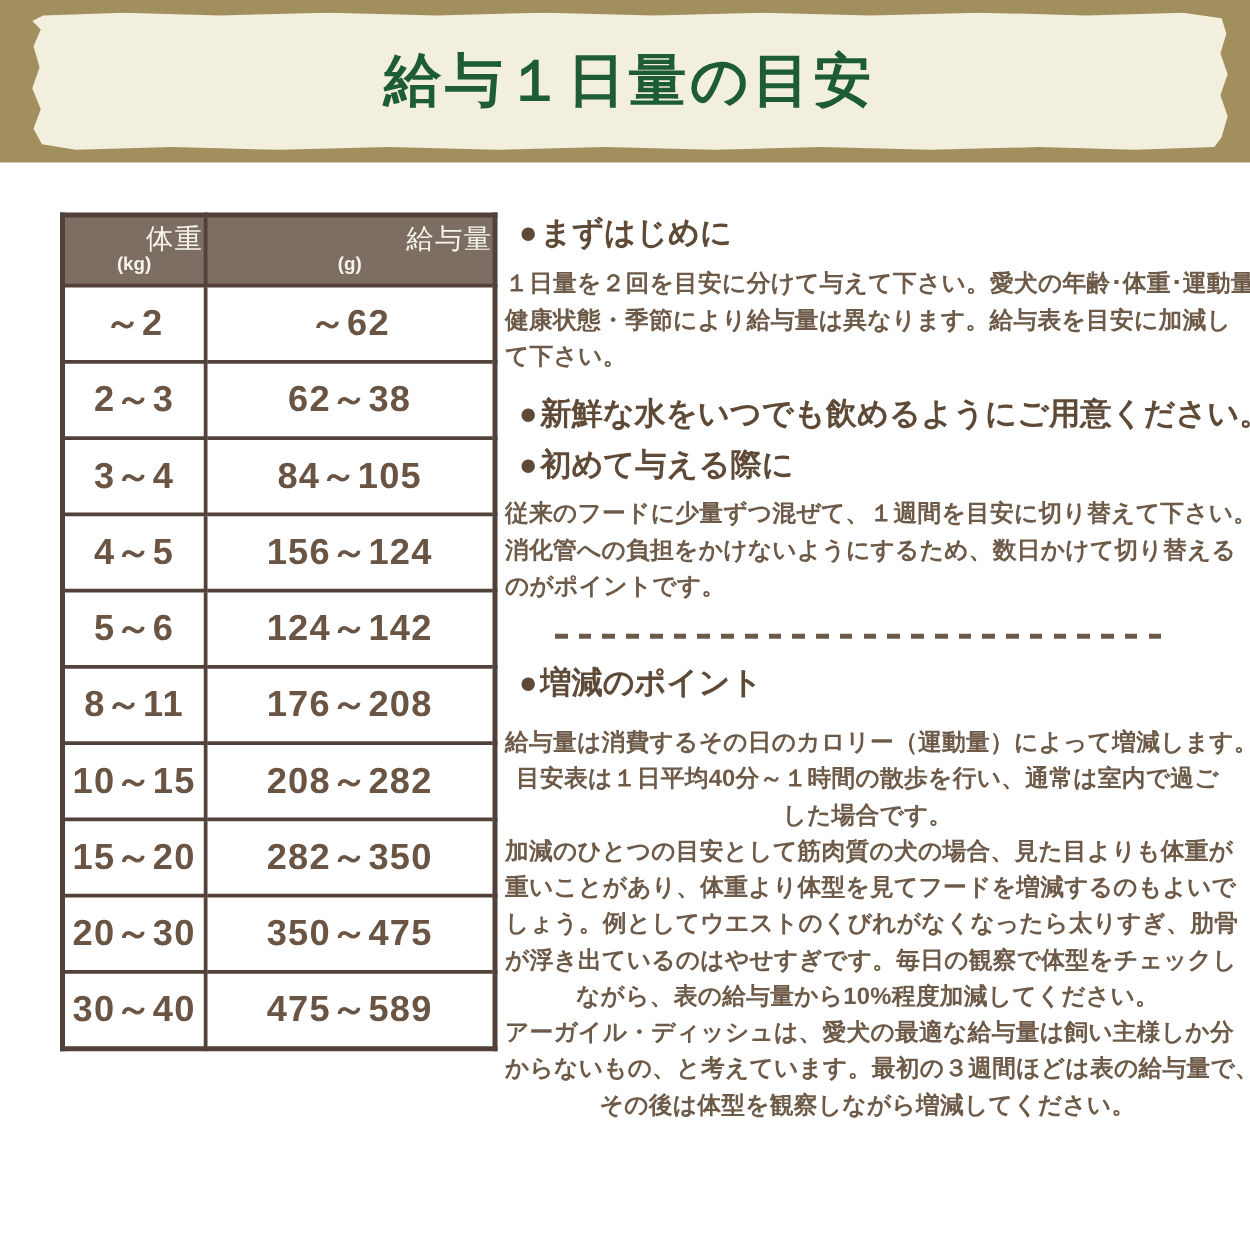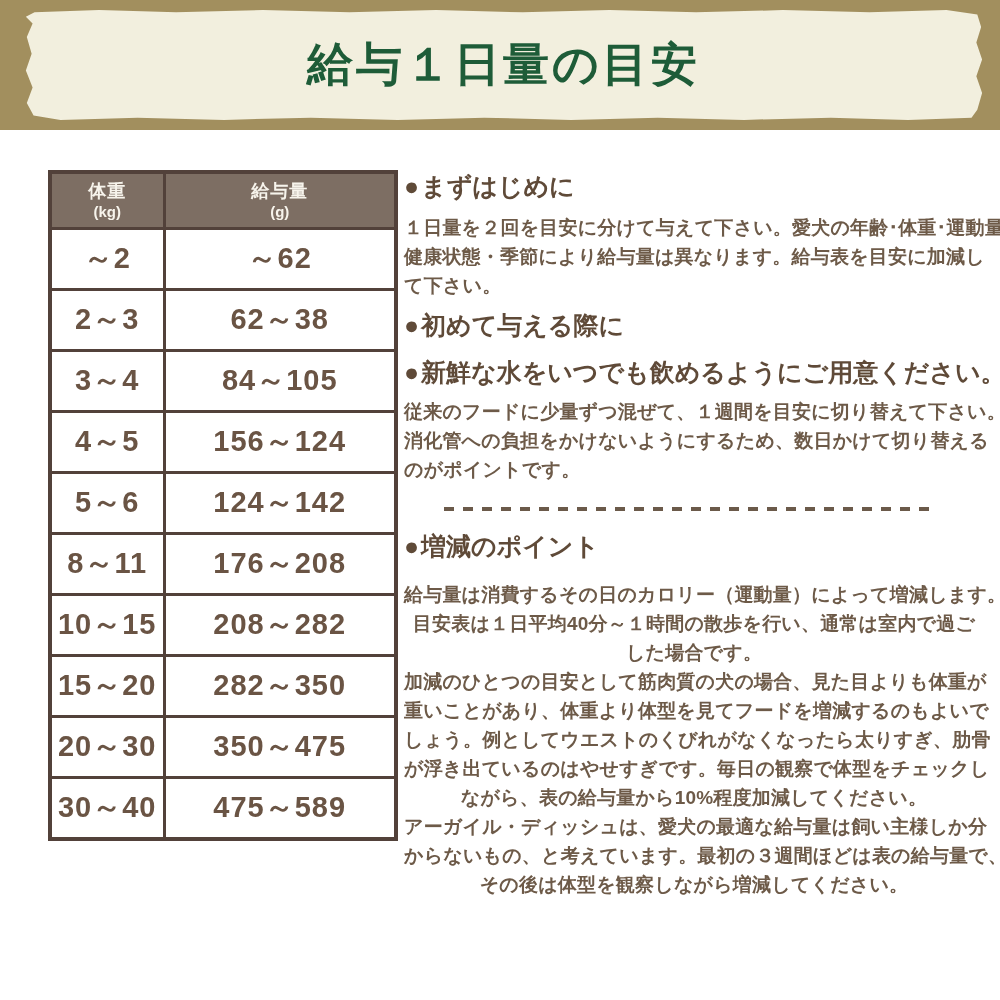--- a/index.html
+++ b/index.html
@@ -54,21 +54,21 @@
     background: #ffffff;
   }
   .feeding-table col.c-weight { width: 114px; }
   .feeding-table th {
     background: #7d6e63;
     border: 3px solid #52413a;
     color: #f7f4ec;
     padding: 5px 0 7px;
     vertical-align: middle;
   }
-  .th-label { display: block; font-size: 18px; font-weight: bold; line-height: 24px; letter-spacing: 1px; }
+  .th-label { display: block; font-size: 22px; font-weight: normal; line-height: 24px; letter-spacing: 1px; text-align: right; }
   .th-unit  { display: block; font-size: 15px; font-weight: bold; line-height: 17px; }
   .feeding-table td {
     border: 3px solid #52413a;
     height: 61px;
     text-align: center;
     vertical-align: middle;
     font-size: 29px;
     font-weight: bold;
     color: #6a5444;
     letter-spacing: 1px;
@@ -81,20 +81,21 @@
     top: 40px;
     width: 580px;
     color: #6d5a48;
   }
   .heading {
     font-size: 25px;
     font-weight: bold;
     color: #5f4a38;
     line-height: 32px;
     white-space: nowrap;
+    margin-left: 11px;
   }
   .bullet { margin-right: 2px; }
   .body {
     font-size: 19px;
     font-weight: bold;
     color: #6d5a48;
     line-height: 29px;
     white-space: pre;
     letter-spacing: 0.2px;
   }
@@ -188,26 +189,26 @@
 
     <div class="info">
 
       <h2 class="heading s0h">
         <span class="bullet">●</span><span>まずはじめに</span>
       </h2>
       <p class="body s0b">１日量を２回を目安に分けて与えて下さい。愛犬の年齢･体重･運動量･
 健康状態・季節により給与量は異なります。給与表を目安に加減し
 て下さい。</p>
 
+      <h2 class="heading s1h">
+        <span class="bullet">●</span><span>新鮮な水をいつでも飲めるようにご用意ください。</span>
+      </h2>
+
       <h2 class="heading s2h">
         <span class="bullet">●</span><span>初めて与える際に</span>
-      </h2>
-
-      <h2 class="heading s1h">
-        <span class="bullet">●</span><span>新鮮な水をいつでも飲めるようにご用意ください。</span>
       </h2>
       <p class="body s2b">従来のフードに少量ずつ混ぜて、１週間を目安に切り替えて下さい。
 消化管への負担をかけないようにするため、数日かけて切り替える
 のがポイントです。</p>
 
       <div class="divider"></div>
 
       <h2 class="heading s3h">
         <span class="bullet">●</span><span>増減のポイント</span>
       </h2>

